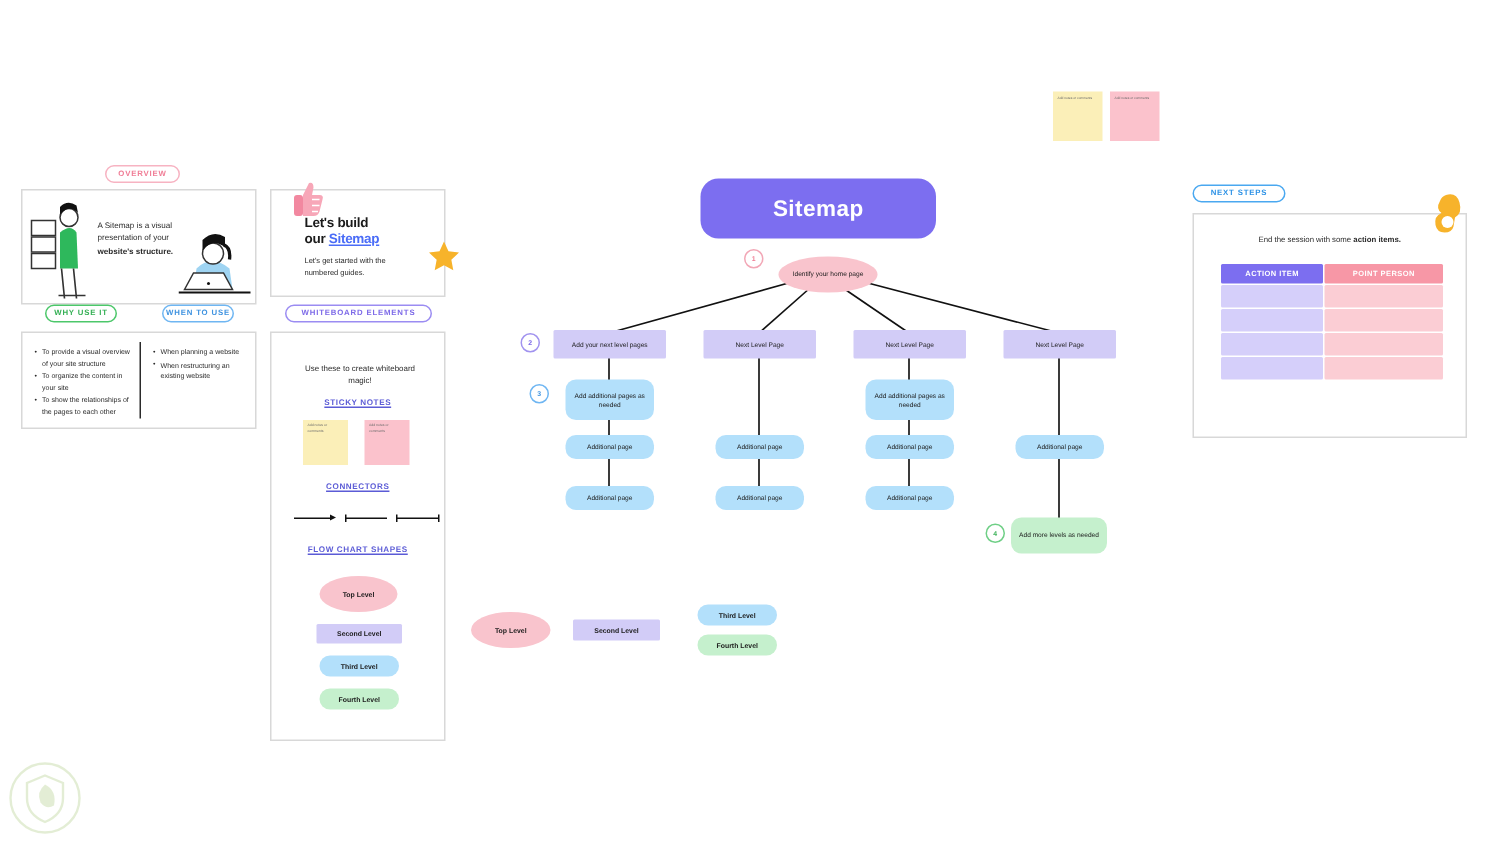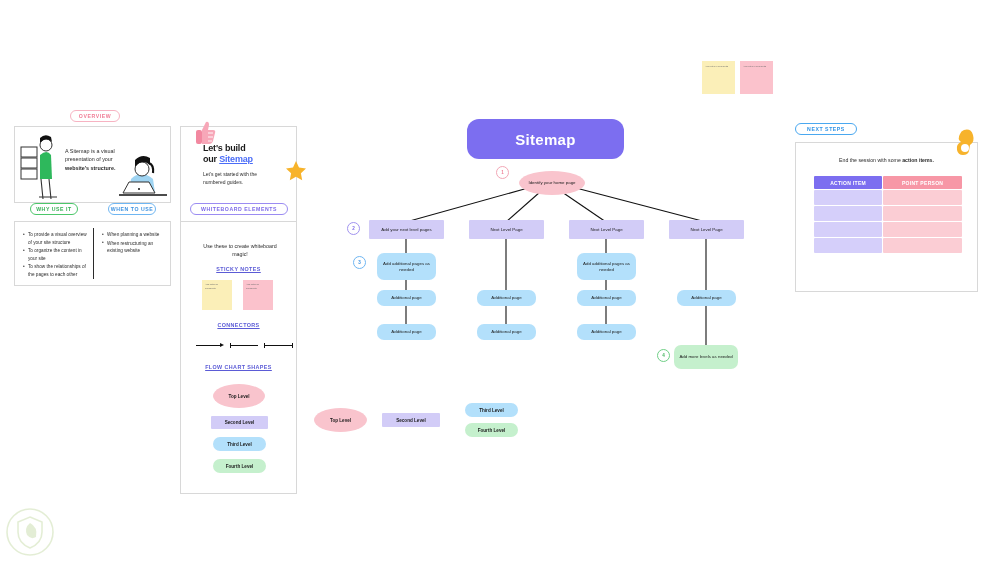--- a/index.html
+++ b/index.html
@@ -55,21 +55,21 @@
     font-size: 4.7px; line-height: 1.6; color: #2b2b2b;
   }
   .bullets li { list-style: none; position: relative; padding-left: 5px; margin-bottom: 1px; }
   .bullets li:before {
     content: "\2022"; position: absolute; left: 0; top: -0.5px;
   }
   #bullets-why  { left: 8px; }
   #bullets-when { left: 87px; }
 
   
-  #build-card { left: 180px; top: 126px; width: 117px; height: 96px; }
+  #build-card { left: 180px; top: 126px; width: 117px; height: 72px; }
   .build-title {
     position: absolute; left: 22px; top: 16px; width: 80px;
     font-size: 9px; font-weight: 700; color: #1b1b1b; line-height: 1.25;
     letter-spacing: -.2px;
   }
   .build-title .link {
     color: #4a6cf7; text-decoration: underline;
   }
   .build-sub {
     position: absolute; left: 22px; top: 44px; width: 76px;

